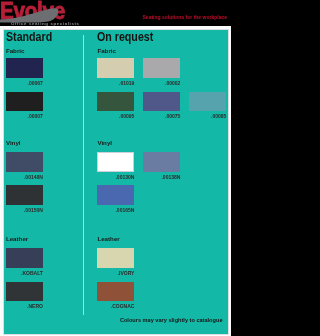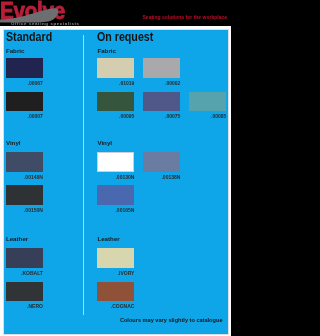--- a/index.html
+++ b/index.html
@@ -3,21 +3,21 @@
 <meta charset="utf-8">
 <style>
   html,body{margin:0;padding:0;}
   body{width:231px;height:336px;overflow:hidden;background:#000;
        font-family:"Liberation Sans",sans-serif;}
   .page{position:absolute;left:0;top:0;width:231px;height:336px;background:#fbfbfc;}
   .header{position:absolute;left:0;top:0;width:231px;height:26px;background:#000;}
   .logo{position:absolute;left:0;top:0;width:90px;height:27px;}
   .tagline{position:absolute;left:140px;top:13.7px;width:87px;text-align:right;
            font-size:5px;line-height:6px;font-weight:bold;color:#c00c2a;white-space:nowrap;}
-  .sheet{position:absolute;left:2.5px;top:29px;width:226.5px;height:306px;background:#0ea5e9;
+  .sheet{position:absolute;left:2.5px;top:29px;width:226.5px;height:306px;background:#14b8a6;
          border:1px solid #dcdee4;box-sizing:border-box;}
   .divider{position:absolute;left:79.1px;top:5px;width:1px;height:280px;background:#c9cdd8;}
   .col{position:absolute;top:0;}
   .title{position:absolute;top:1.1px;font-size:12.2px;font-weight:bold;color:#141414;
      white-space:nowrap;line-height:12px;transform:scaleX(.875);transform-origin:0 0;}
   .grp{position:absolute;left:0;}
   .cat{position:absolute;left:0;top:0;font-size:6.2px;font-weight:bold;color:#1a1a1a;
        white-space:nowrap;line-height:7px;}
   .swwrap{position:absolute;}
   .sw{width:37px;height:19.7px;}

